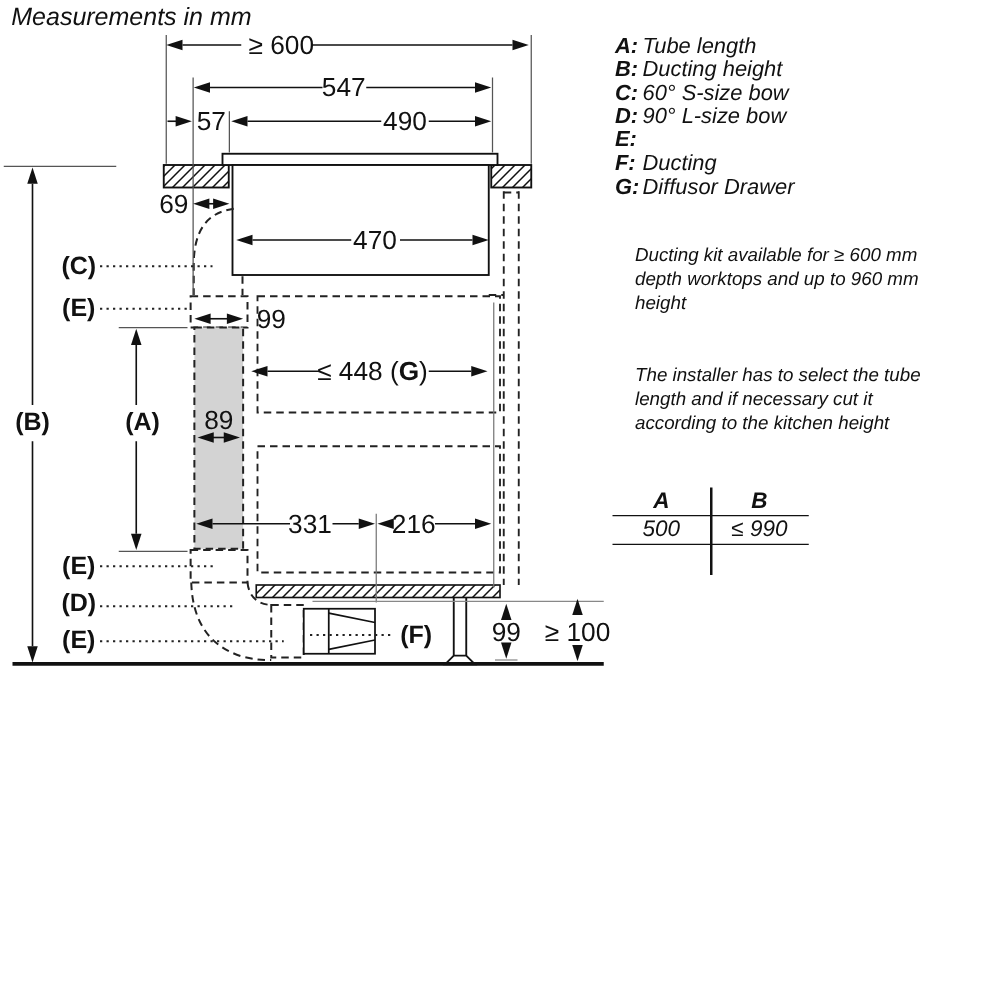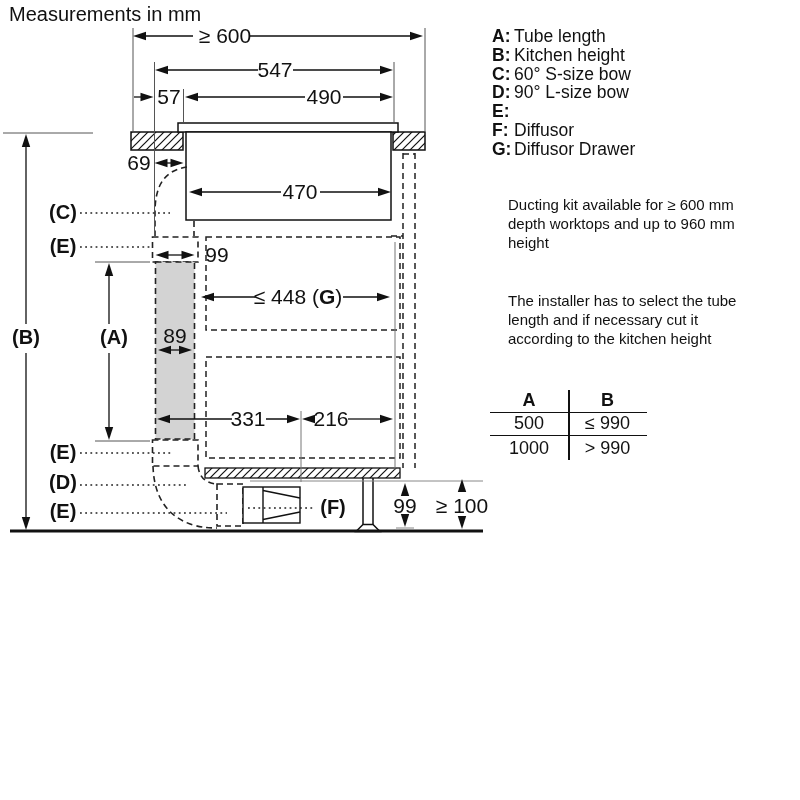--- a/index.html
+++ b/index.html
@@ -1,19 +1,19 @@
 <!DOCTYPE html>
 <html><head>
 <meta charset="utf-8">
 <style>
   html,body{margin:0;padding:0;background:#fff;}
   #page{position:relative;width:800px;height:800px;background:#ffffff;overflow:hidden;
         font-family:"Liberation Sans", sans-serif;color:#111;}
   #drawing{position:absolute;left:0;top:0;}
-  .abs{position:absolute;}
+  .abs{position:absolute;font-style:italic;}
   #title{left:9px;top:2px;font-size:20px;line-height:24px;color:#111;}
   #legend{left:492px;top:27px;font-size:17.5px;line-height:18.8px;}
   .legend-row{display:flex;}
   .legend-key{font-weight:bold;width:22px;flex:0 0 22px;}
   .note{left:508px;width:300px;font-size:15px;line-height:18.8px;white-space:pre-line;}
   #note-ducting{top:196px;}
   #note-installer{top:292px;}
   #spec-table{left:490px;top:390px;width:157px;font-size:18px;}
   .trow{display:flex;height:24px;align-items:center;}
   .trow.head{height:23px;font-weight:bold;}
@@ -188,36 +188,36 @@
 
   <div id="title" class="abs">Measurements in mm</div>
 
   <div id="legend" class="abs">
     <div class="legend-row">
       <span class="legend-key">A:</span>
       <span>Tube length</span>
     </div>
     <div class="legend-row">
       <span class="legend-key">B:</span>
-      <span>Kitchen height</span>
+      <span>Ducting height</span>
     </div>
     <div class="legend-row">
       <span class="legend-key">C:</span>
       <span>60° S-size bow</span>
     </div>
     <div class="legend-row">
       <span class="legend-key">D:</span>
       <span>90° L-size bow</span>
     </div>
     <div class="legend-row">
       <span class="legend-key">E:</span>
     </div>
     <div class="legend-row">
       <span class="legend-key">F:</span>
-      <span>Diffusor</span>
+      <span>Ducting</span>
     </div>
     <div class="legend-row">
       <span class="legend-key">G:</span>
       <span>Diffusor Drawer</span>
     </div>
   </div>
 
   <div id="note-ducting" class="abs note">Ducting kit available for ≥ 600 mm
 depth worktops and up to 960 mm
 height</div>
@@ -227,20 +227,16 @@
 
   <div id="spec-table" class="abs">
     <div id="thead-row" class="trow head">
       <div class="tcell">A</div>
       <div class="tcell b">B</div>
     </div>
     <div id="trow-0" class="trow">
       <div class="tcell">500</div>
       <div class="tcell b">≤ 990</div>
     </div>
-    <div id="trow-1" class="trow">
-      <div class="tcell">1000</div>
-      <div class="tcell b">&gt; 990</div>
-    </div>
     <div id="tdivider"></div>
   </div>
 
 </div>
 
 </body></html>

